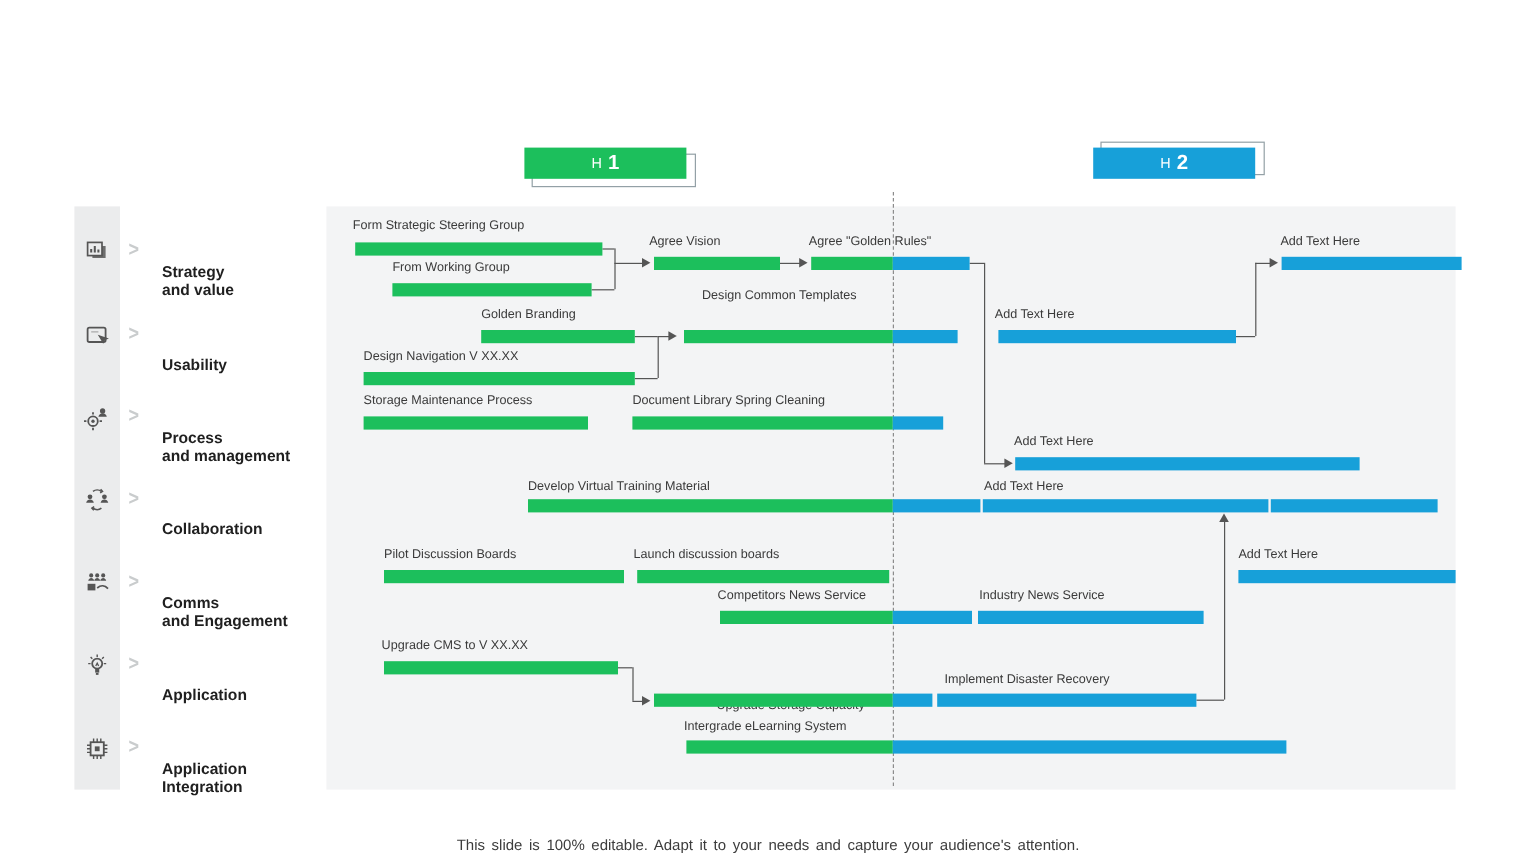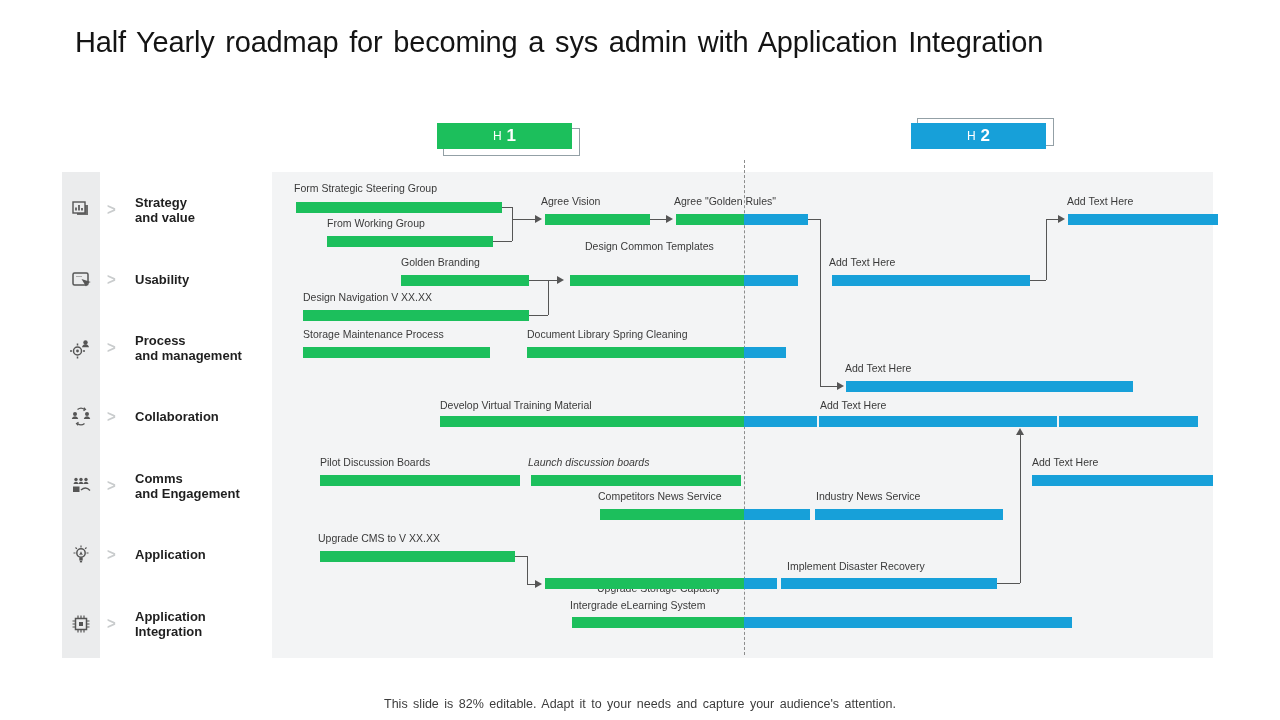--- a/index.html
+++ b/index.html
@@ -10,38 +10,37 @@
   .panel{position:absolute;left:272px;top:172px;width:941px;height:486px;background:#f3f4f5;}
   .strip{position:absolute;left:62px;top:172px;width:38px;height:486px;background:#ebeced;}
   .divider{position:absolute;width:0;border-left:1px dashed #8c8c8c;}
   .hbtn-outline{position:absolute;width:135px;height:26px;border:1px solid #93a0a6;background:transparent;}
   .hbtn{position:absolute;width:135px;height:26px;display:flex;align-items:center;justify-content:center;
         gap:5px;color:#ffffff;}
   .hbtn .hpfx{font-size:12px;}
   .hbtn .hnum{font-size:17px;font-weight:bold;}
   .cat-icon{position:absolute;width:26px;height:26px;}
   .cat-chevron{position:absolute;color:#c9cccd;font-size:15px;font-weight:bold;transform:scaleY(1.15);}
-  .cat-label{position:absolute;font-size:13px;font-weight:bold;color:#1f1f1f;line-height:15.5px;white-space:nowrap;}
+  .cat-label{position:absolute;font-size:13px;font-weight:bold;color:#1f1f1f;line-height:15.5px;white-space:nowrap;margin-top:24px;}
   .task-label{position:absolute;font-size:10.5px;color:#3a3a3a;white-space:nowrap;}
   .task-bar{position:absolute;height:11px;display:flex;}
   .seg{height:11px;}
   .conn-h{position:absolute;height:1px;background:#555555;}
   .conn-v{position:absolute;width:1px;background:#555555;}
   .arr-r{position:absolute;width:0;height:0;border-left:7px solid #555555;
          border-top:4px solid transparent;border-bottom:4px solid transparent;}
   .arr-u{position:absolute;width:0;height:0;border-bottom:7px solid #555555;
          border-left:4px solid transparent;border-right:4px solid transparent;}
   .footer{position:absolute;left:0;top:697px;width:1280px;text-align:center;
           font-size:12.5px;color:#3c3c3c;word-spacing:2px;}
 </style>
 </head>
 <body>
 
 <div id="canvas">
-  <div class="title">Half Yearly roadmap for becoming a sys admin with Application Integration</div>
 
   <div class="strip"></div>
   <div class="panel"></div>
   <div class="divider" id="divider" style="left: 744px; top: 160px; height: 495px;"></div>
 
   <div class="hbtn-outline" style="left:443px;top:128px;"></div>
   <div class="hbtn" style="left:437px;top:123px;background:#1cbf5c;">
     <span class="hpfx">H</span>
       <span class="hnum">1</span>
   </div>
@@ -222,21 +221,21 @@
       <div class="task-bar" style="left: 819px; top: 416px;">
         <div class="seg" style="width: 238px; background: rgb(23, 160, 217);"></div>
       </div>
       <div class="task-bar" style="left: 1059px; top: 416px;">
         <div class="seg" style="width: 139px; background: rgb(23, 160, 217);"></div>
       </div>
       <div class="task-label" style="left: 320px; top: 456px;">Pilot Discussion Boards</div>
       <div class="task-bar" style="left: 320px; top: 475px;">
         <div class="seg" style="width: 200px; background: rgb(28, 191, 92);"></div>
       </div>
-      <div class="task-label" style="left: 528px; top: 456px; font-style: italic;">Launch discussion boards</div>
+      <div class="task-label" style="left: 528px; top: 456px;">Launch discussion boards</div>
       <div class="task-bar" style="left: 531px; top: 475px;">
         <div class="seg" style="width: 210px; background: rgb(28, 191, 92);"></div>
       </div>
       <div class="task-label" style="left: 1032px; top: 456px;">Add Text Here</div>
       <div class="task-bar" style="left: 1032px; top: 475px;">
         <div class="seg" style="width: 181px; background: rgb(23, 160, 217);"></div>
       </div>
       <div class="task-label" style="left: 598px; top: 490px;">Competitors News Service</div>
       <div class="task-bar" style="left: 600px; top: 509px;">
         <div class="seg" style="width: 144px; background: rgb(28, 191, 92);"></div>
@@ -259,14 +258,14 @@
       <div class="task-bar" style="left: 781px; top: 578px;">
         <div class="seg" style="width: 216px; background: rgb(23, 160, 217);"></div>
       </div>
       <div class="task-label" style="left: 570px; top: 599px;">Intergrade eLearning System</div>
       <div class="task-bar" style="left: 572px; top: 617px;">
         <div class="seg" style="width: 172px; background: rgb(28, 191, 92);"></div>
         <div class="seg" style="width: 328px; background: rgb(23, 160, 217);"></div>
       </div>
     </div>
 
-  <div class="footer">This slide is 82% editable. Adapt it to your needs and capture your audience's attention.</div>
+  <div class="footer">This slide is 100% editable. Adapt it to your needs and capture your audience's attention.</div>
 </div>
 
 </body></html>

